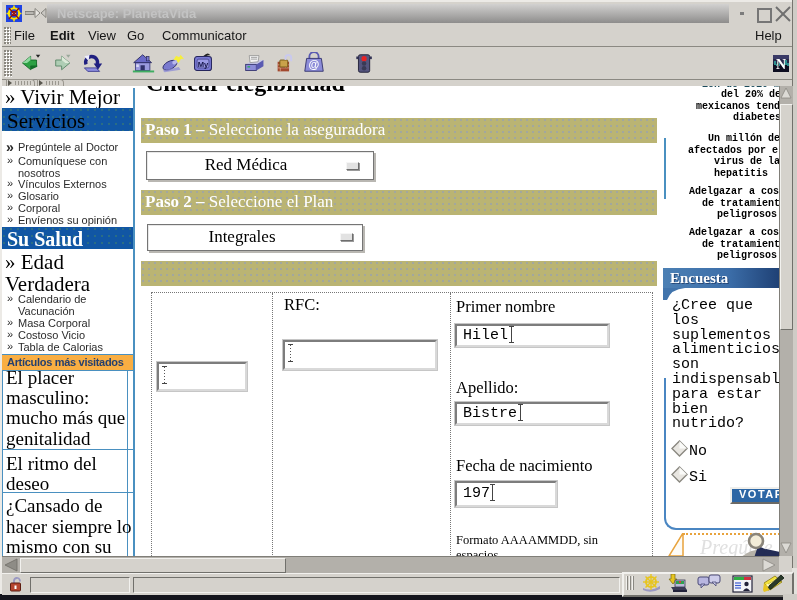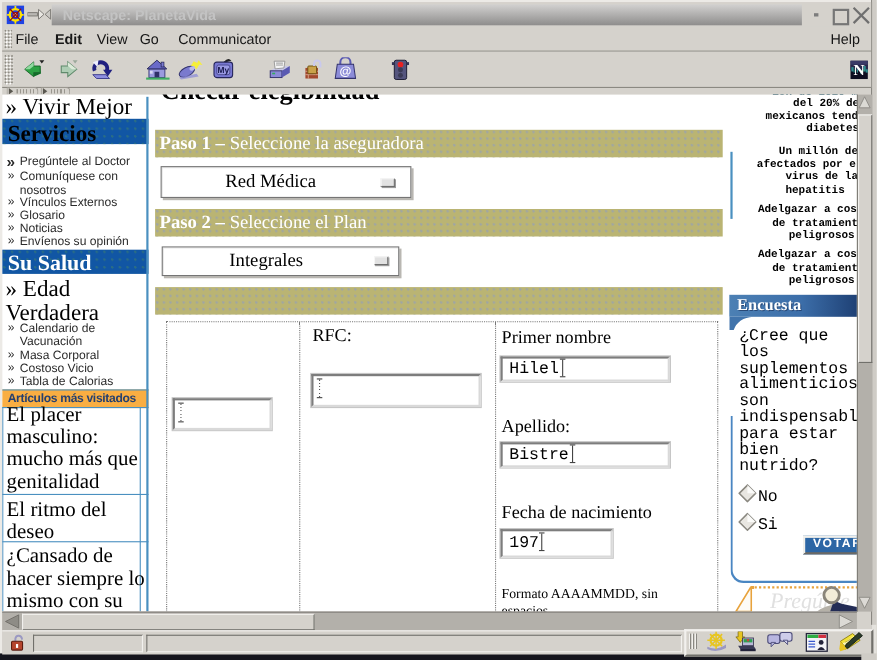--- a/index.html
+++ b/index.html
@@ -188,32 +188,32 @@
 <div class="abs" style="left:37px;top:79px;width:25px;height:6px;background:#d5d2cc;border:1px solid #9a978f;border-bottom:none;border-radius:0 4px 0 0;overflow:hidden;">
     <div style="position:absolute;left:1px;top:0px;width:0;height:0;border-left:4px solid #5a5850;border-top:3px solid transparent;border-bottom:3px solid transparent;"></div>
     <div style="position:absolute;left:8px;top:1px;width:14px;height:4px;background:repeating-linear-gradient(90deg,#9a978f 0 1px,#d5d2cc 1px 3px);"></div>
   </div>
 
 <div id="viewport" class="abs" style="left:2px;top:86px;width:777px;height:470px;background:#ffffff;overflow:hidden;">
     <div style="position:absolute;left:0;top:2px;width:777px;height:468px;">
 
   <div class="abs serif" style="left:3px;top:-3px;font-size:21px;color:#000;">» Vivir Mejor</div>
   <div class="abs" style="left:0;top:20px;width:133px;height:23px;background:#1156a4;background-image:radial-gradient(circle at 2px 2px,#2a6d85 1px,transparent 1.3px);background-size:7px 7px;"></div>
-  <div class="abs serif" style="left:5px;top:21px;font-size:21px;font-weight:bold;color:#000;">Servicios</div>
+  <div class="abs serif" style="left:5px;top:21px;font-size:21px;font-weight:normal;color:#000;">Servicios</div>
   <div class="abs" style="left:0;top:46px;width:130px;font-size:11px;color:#2b2b2b;">
     <div class="abs" style="left:4px;top:5px;font-size:14px;font-weight:bold;">»</div>
     <div class="abs" style="left:16px;top:7px;">Pregúntele al Doctor</div>
     <div class="abs" style="left:5px;top:20px;">»</div>
     <div class="abs" style="left:16px;top:21px;">Comuníquese con<br>nosotros</div>
     <div class="abs" style="left:5px;top:43px;">»</div>
     <div class="abs" style="left:16px;top:44px;">Vínculos Externos</div>
     <div class="abs" style="left:5px;top:55px;">»</div>
     <div class="abs" style="left:16px;top:56px;">Glosario</div>
     <div class="abs" style="left:5px;top:67px;">»</div>
-    <div class="abs" style="left:16px;top:68px;">Noticias</div>
+    <div class="abs" style="left:16px;top:68px;">Corporal</div>
     <div class="abs" style="left:5px;top:79px;">»</div>
     <div class="abs" style="left:16px;top:80px;">Envíenos su opinión</div>
   </div>
   <div class="abs" style="left:0;top:139px;width:133px;height:22px;background:#1156a4;background-image:radial-gradient(circle at 2px 2px,#2a6d85 1px,transparent 1.3px);background-size:7px 7px;"></div>
   <div class="abs serif" style="left:5px;top:140px;font-size:20px;font-weight:bold;color:#fff;">Su Salud</div>
   <div class="abs serif" style="left:3px;top:163px;font-size:21px;line-height:22px;color:#000;">» Edad<br>Verdadera</div>
   <div class="abs" style="left:0;top:204px;width:130px;font-size:11px;color:#2b2b2b;">
     <div class="abs" style="left:5px;top:0px;">»</div>
     <div class="abs" style="left:16px;top:1px;">Calendario de<br>Vacunación</div>
     <div class="abs" style="left:5px;top:24px;">»</div>

